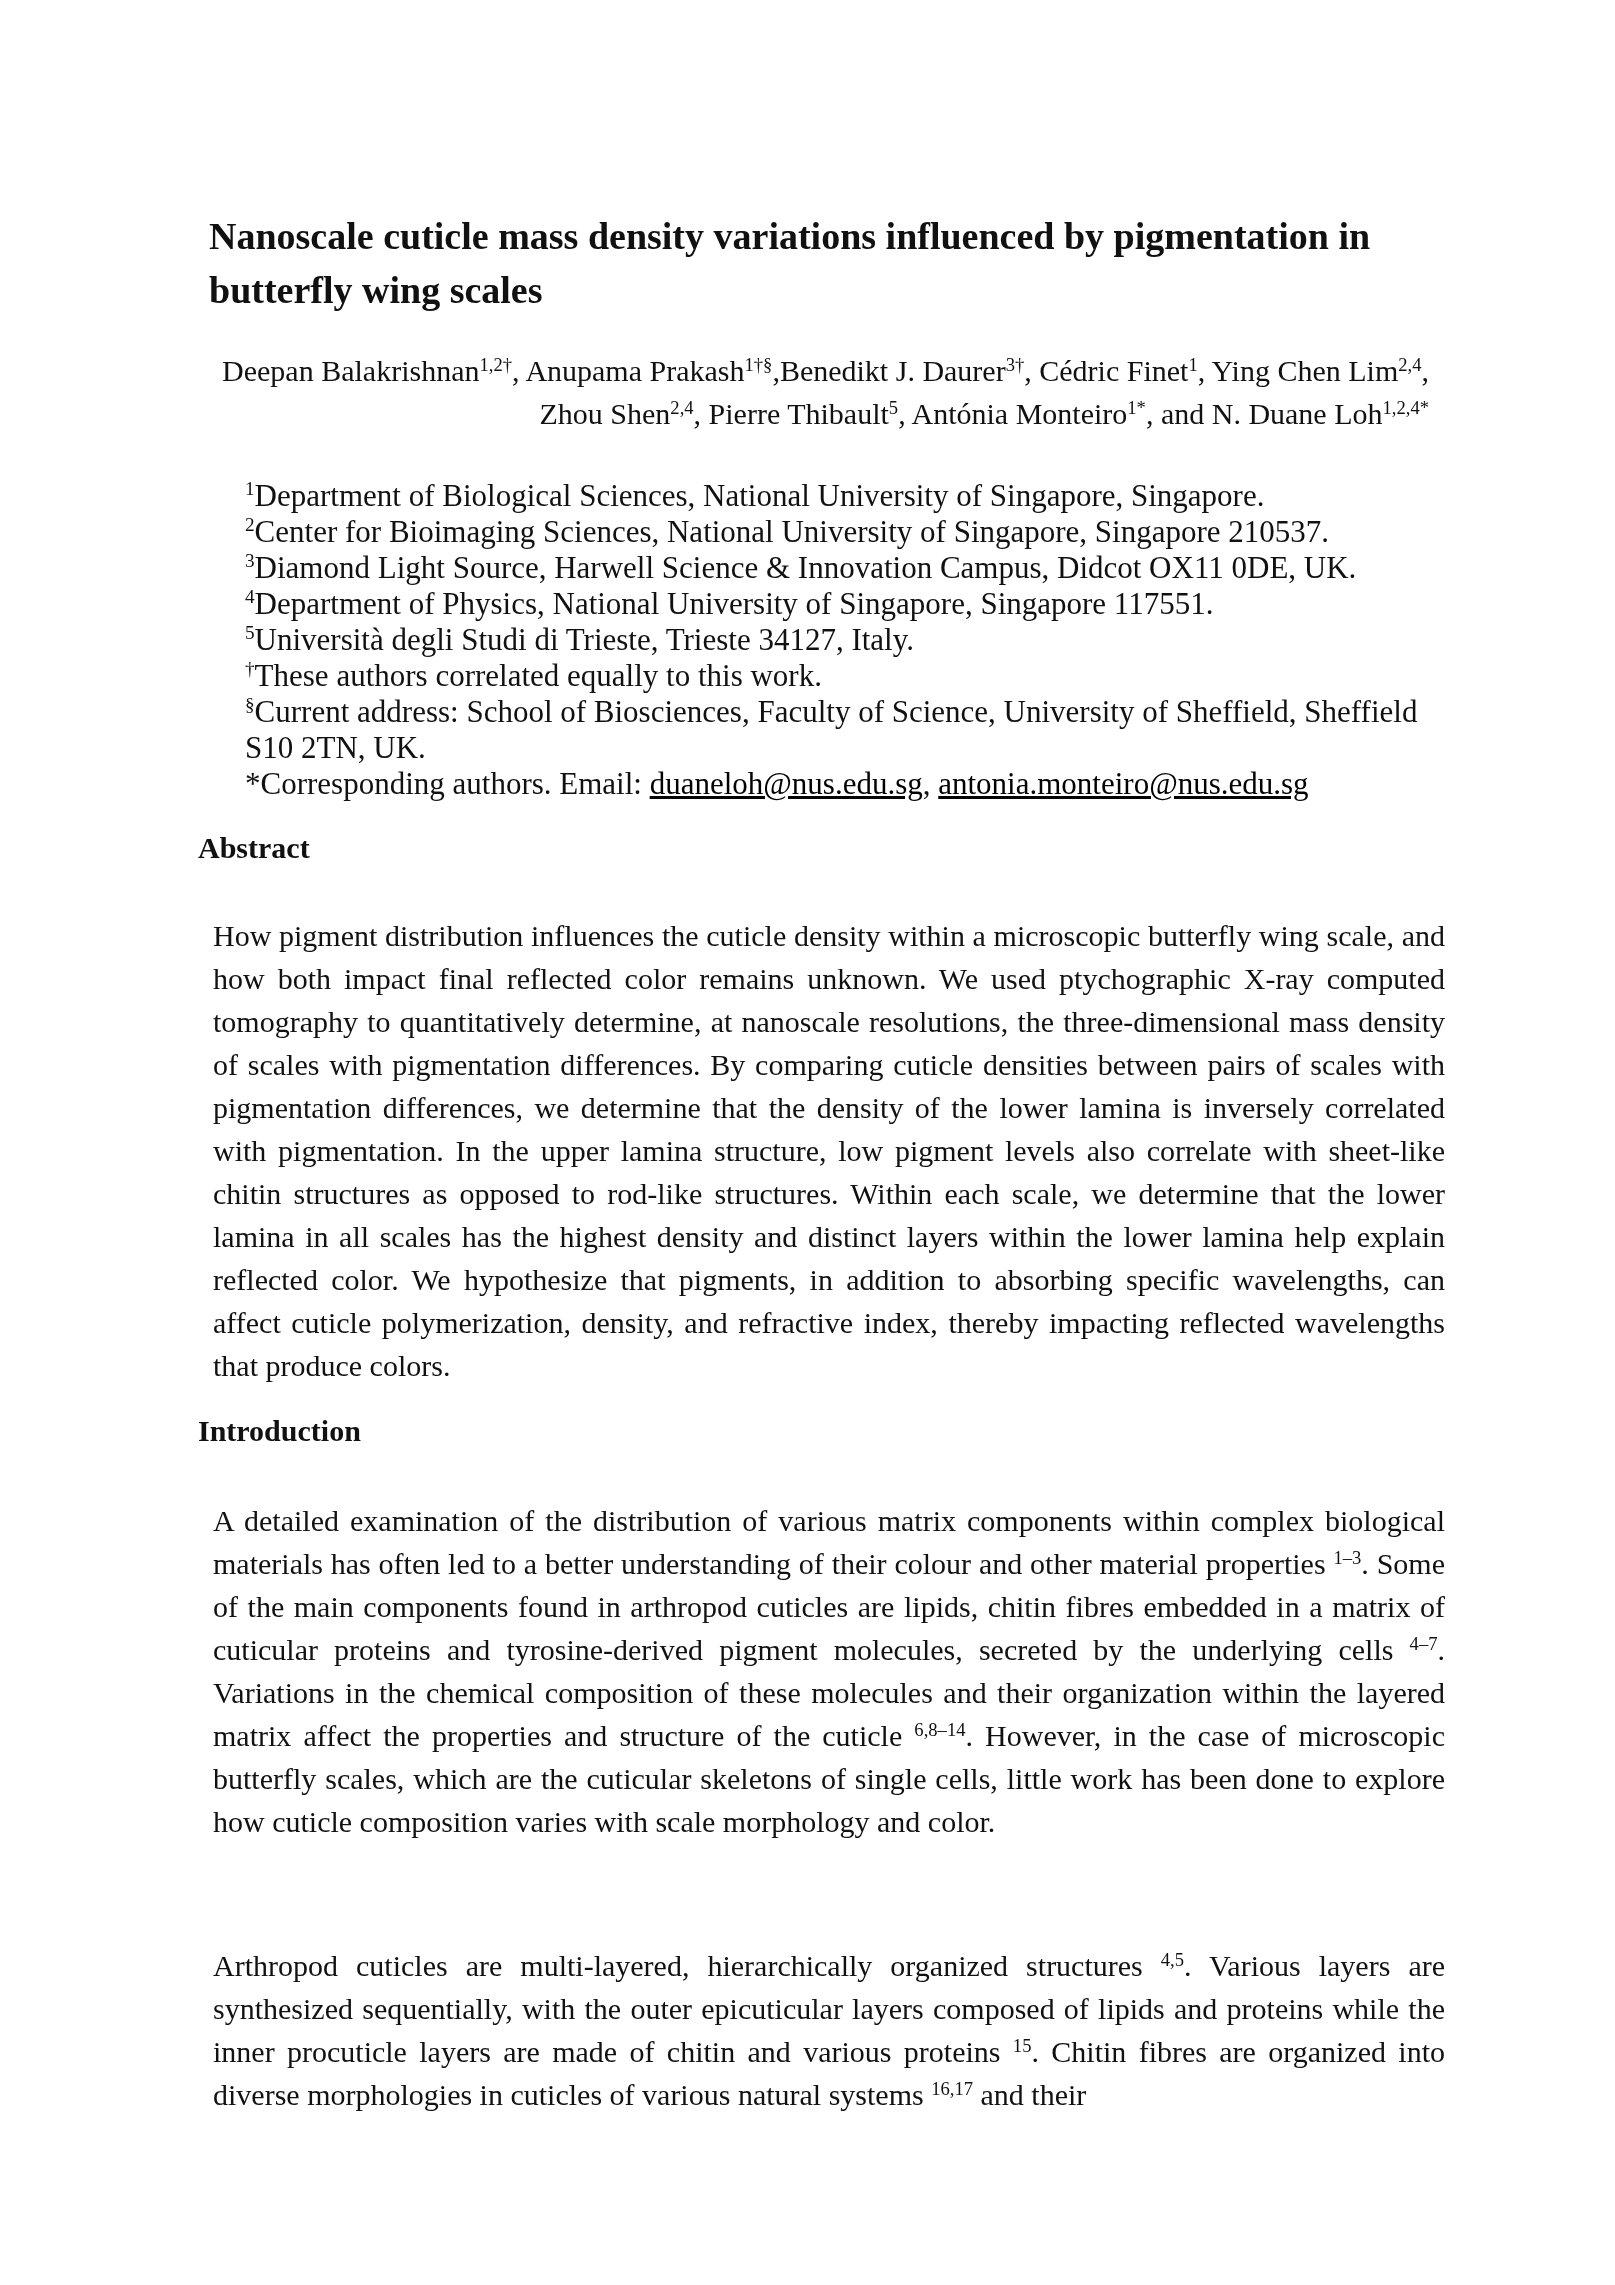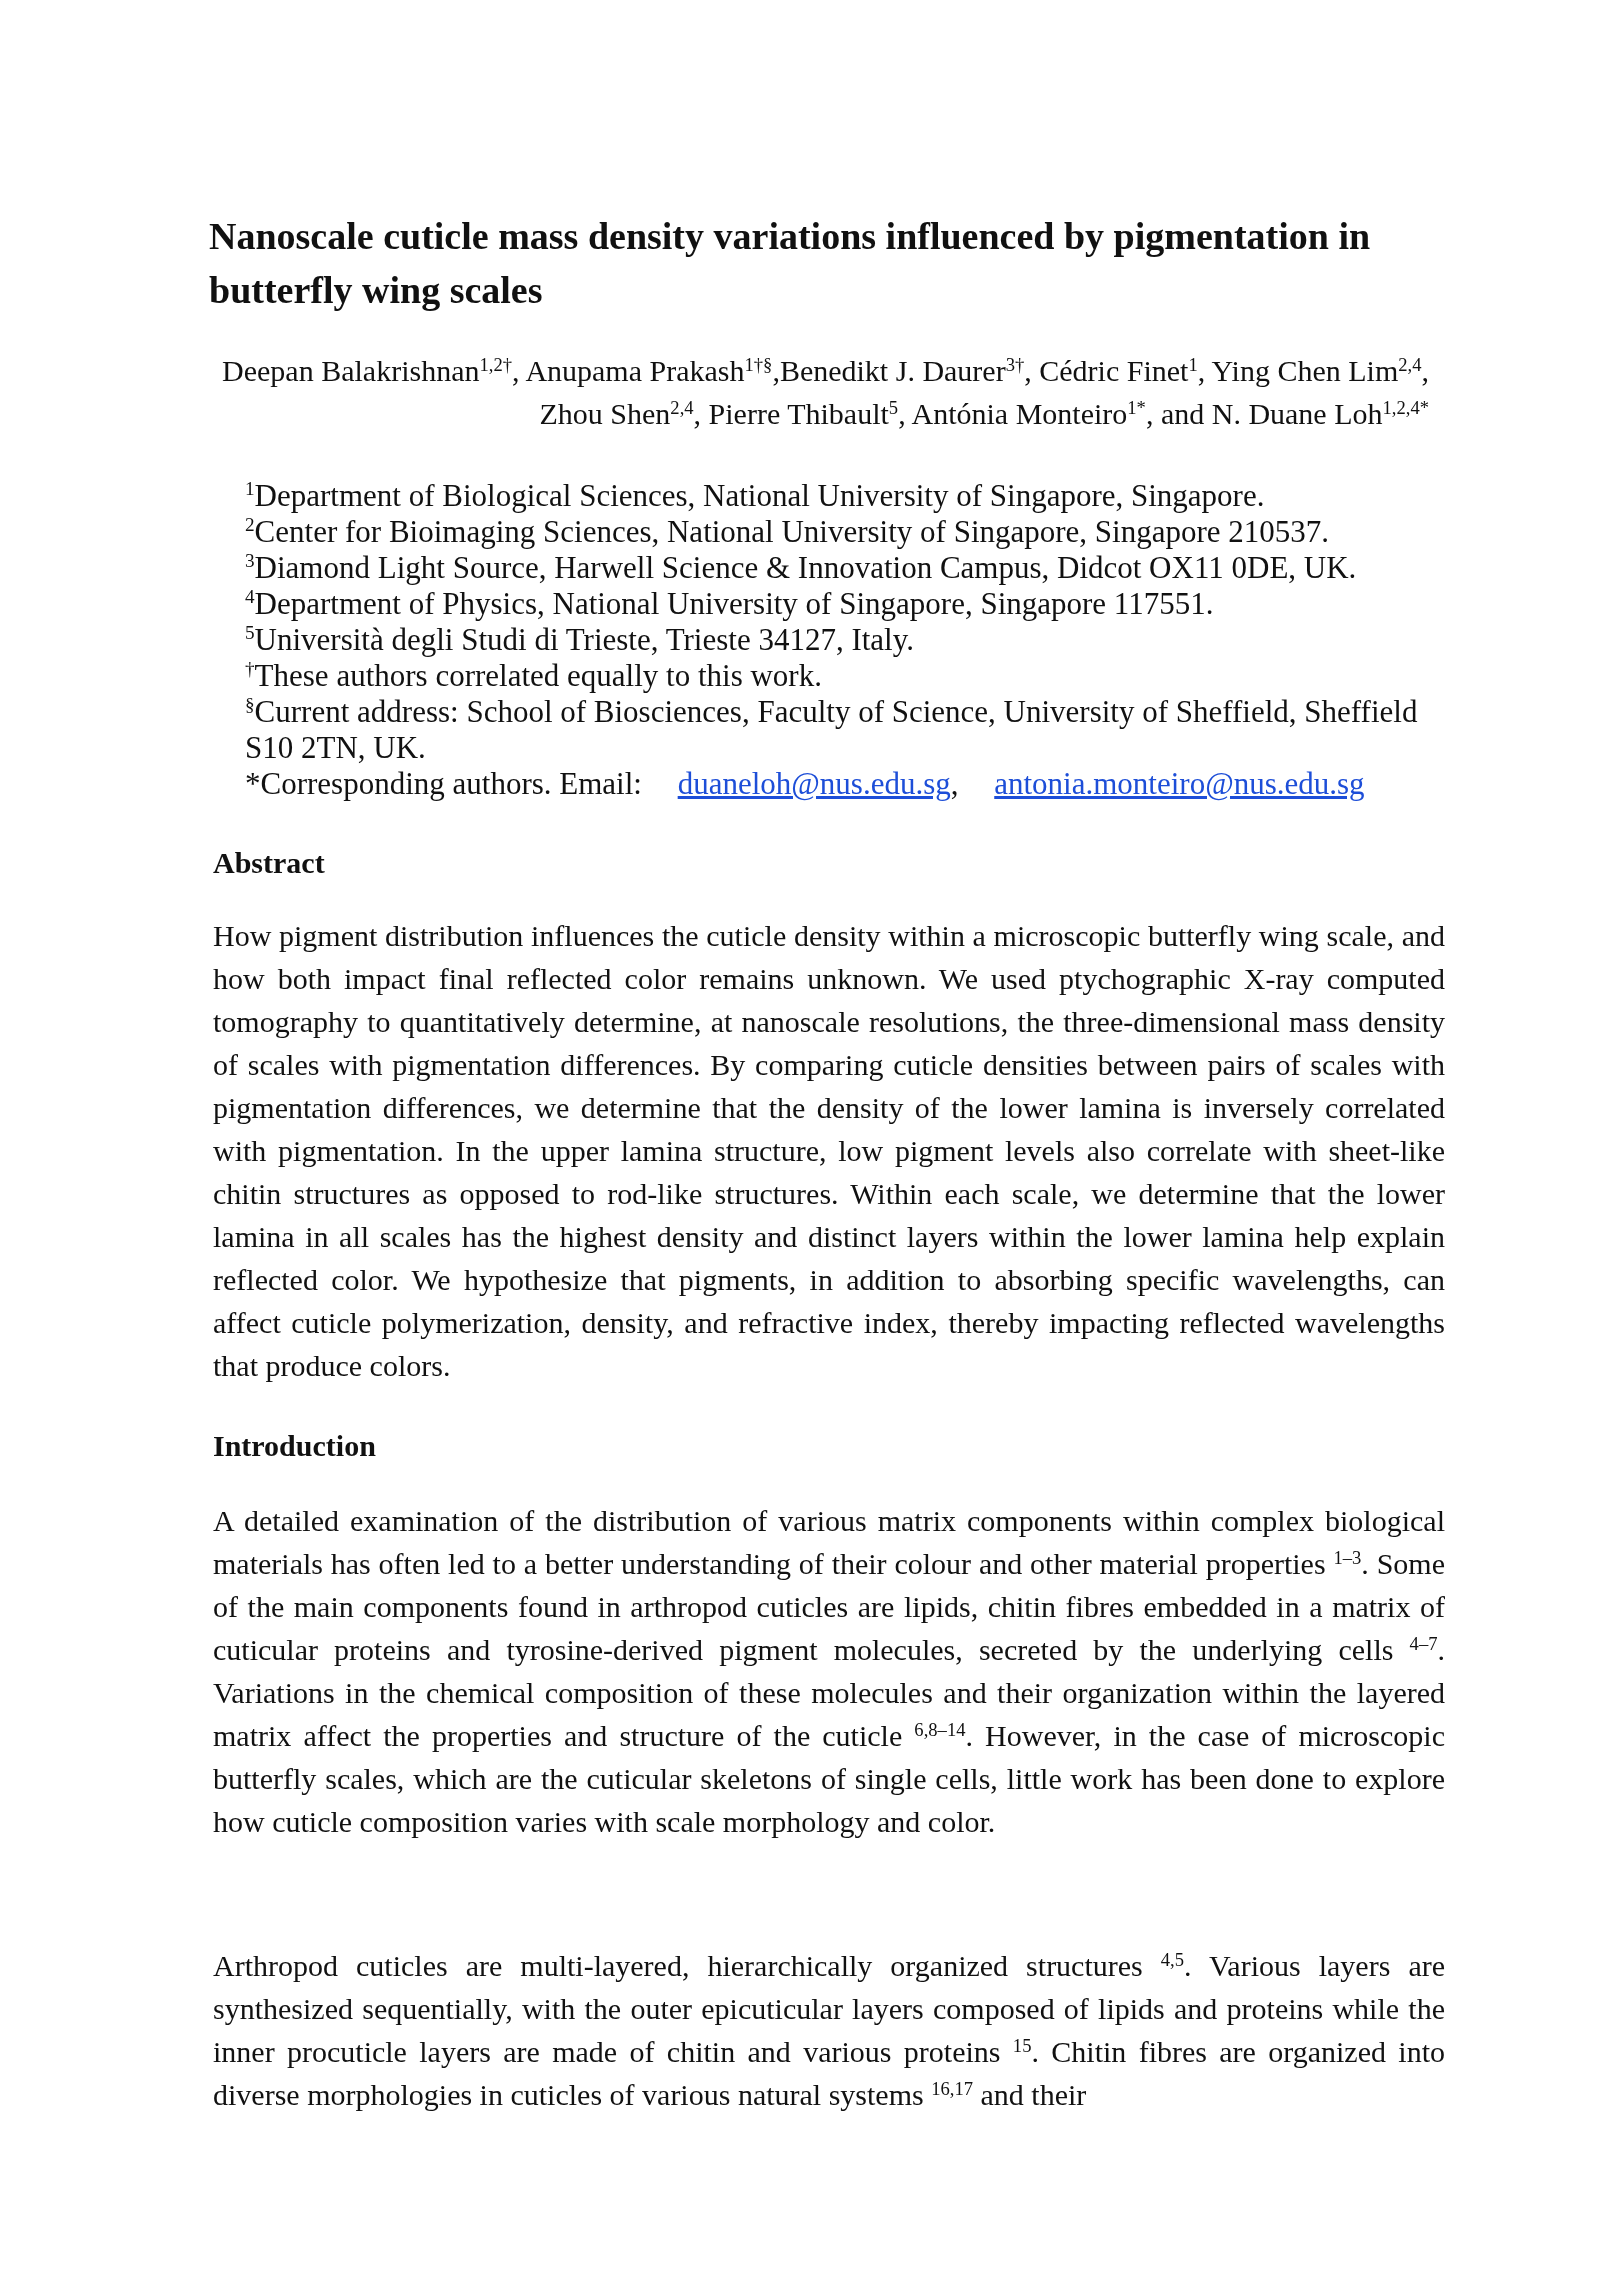--- a/index.html
+++ b/index.html
@@ -16,23 +16,23 @@
     position: absolute; top: 349px; left: 0; width: 1232px;
     font-size: 30px; line-height: 43px; margin: 0; text-align: right;
   }
   sup { font-size: 62%; line-height: 0; vertical-align: 0.55em; }
   .affil {
     position: absolute; top: 478px; left: 48px; width: 1185px;
     font-size: 31px; line-height: 36px;
   }
   .affil div { white-space: nowrap; }
   .affil .wrap { white-space: normal; }
-  a.link { color: #1d4ed8; text-decoration: underline; margin-left: 28px; }
+  a.link { color: #000000; text-decoration: underline; }
   h2 {
-    position: absolute; left: 0; margin: 16px; font-size: 30px; font-weight: bold;
+    position: absolute; left: 0; margin: 1px; font-size: 30px; font-weight: bold;
     line-height: 36px;
   }
   .para {
     position: absolute; left: 0; width: 1232px; margin: 16px;
     font-size: 30px; line-height: 43px; text-align: justify;
     text-align-last: left;
   }
 </style>
 </head>
 <body>

